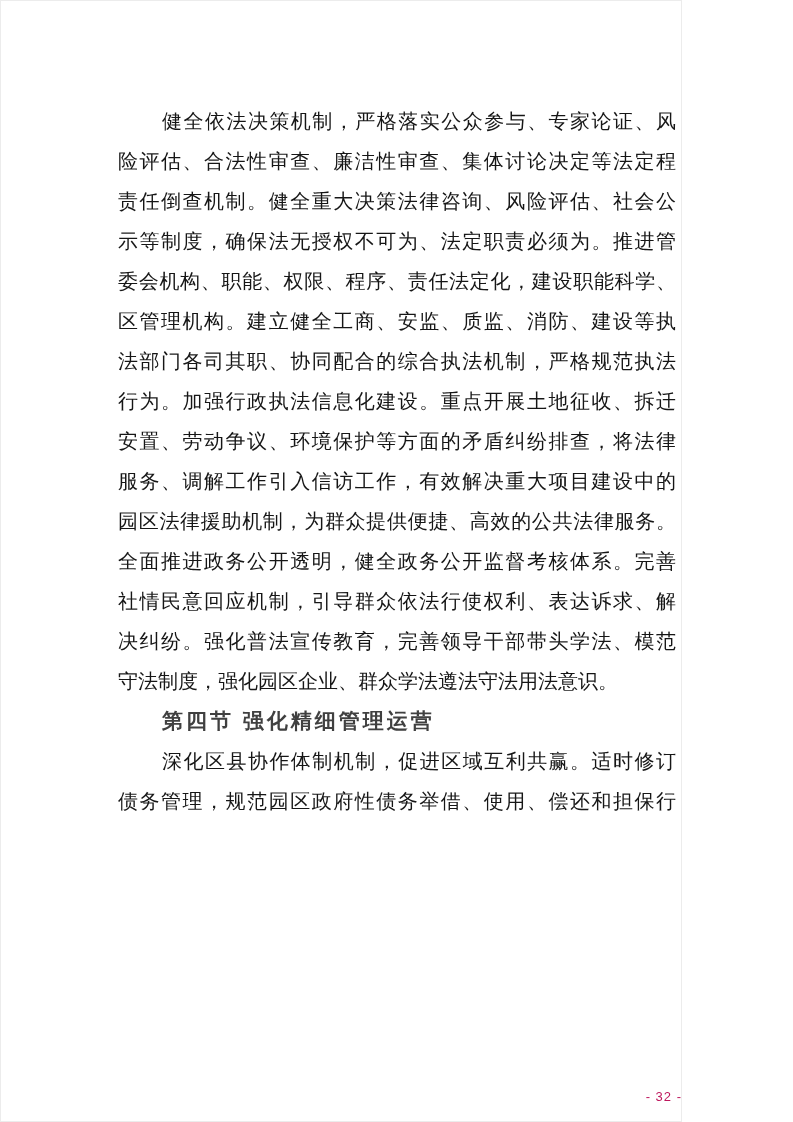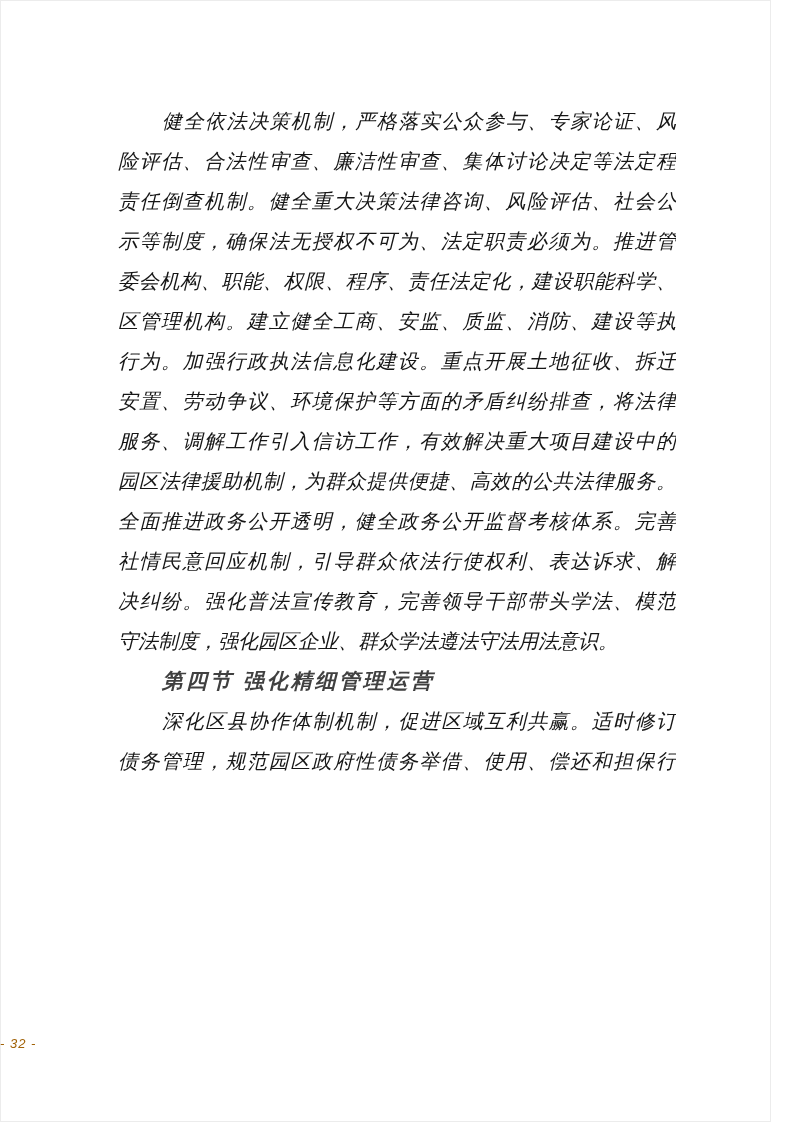--- a/index.html
+++ b/index.html
@@ -2,28 +2,27 @@
 <html><head>
 <meta charset="utf-8">
 <style>
   html, body {
     margin: 0;
     padding: 0;
     background: #ffffff;
   }
   .page {
     position: relative;
-    width: 771px;
+    width: 682px;
     height: 1122px;
     background: #ffffff;
     color: #161616;
     font-family: "Liberation Serif", "DejaVu Serif", serif;
     overflow: hidden;
     box-shadow: inset 0 0 0 1px #ececec;
-    font-style: italic;
   }
   .content {
     position: absolute;
     left: 118px;
     top: 101px;
     width: 558px;
   }
   .line {
     height: 40px;
     line-height: 40px;
@@ -45,43 +44,44 @@
     font-size: 21px;
     font-weight: bold;
     letter-spacing: 3px;
     text-indent: 44px;
     color: #404040;
     font-family: "Liberation Sans", "DejaVu Sans", sans-serif;
     white-space: nowrap;
   }
   .footer {
     position: absolute;
-    top: 1036px;
+    top: 1089px;
     left: 0;
     width: 100%;
-    text-align: left;
+    text-align: right;
     font-size: 13px;
     line-height: 16px;
     letter-spacing: 1px;
-    color: #a16207;
+    color: #be185d;
     font-family: "Liberation Sans", "DejaVu Sans", sans-serif;
   }
 </style>
 </head>
 <body>
 
 <div class="page">
   <div class="content">
 
   <div class="line indent">健全依法决策机制，严格落实公众参与、专家论证、风</div>
       <div class="line">险评估、合法性审查、廉洁性审查、集体讨论决定等法定程</div>
       <div class="line">责任倒查机制。健全重大决策法律咨询、风险评估、社会公</div>
       <div class="line">示等制度，确保法无授权不可为、法定职责必须为。推进管</div>
       <div class="line">委会机构、职能、权限、程序、责任法定化，建设职能科学、</div>
       <div class="line">区管理机构。建立健全工商、安监、质监、消防、建设等执</div>
+      <div class="line">法部门各司其职、协同配合的综合执法机制，严格规范执法</div>
       <div class="line">行为。加强行政执法信息化建设。重点开展土地征收、拆迁</div>
       <div class="line">安置、劳动争议、环境保护等方面的矛盾纠纷排查，将法律</div>
       <div class="line">服务、调解工作引入信访工作，有效解决重大项目建设中的</div>
       <div class="line">园区法律援助机制，为群众提供便捷、高效的公共法律服务。</div>
       <div class="line">全面推进政务公开透明，健全政务公开监督考核体系。完善</div>
       <div class="line">社情民意回应机制，引导群众依法行使权利、表达诉求、解</div>
       <div class="line">决纠纷。强化普法宣传教育，完善领导干部带头学法、模范</div>
       <div class="line short">守法制度，强化园区企业、群众学法遵法守法用法意识。</div>
       <div class="heading">第四节 强化精细管理运营</div>
       <div class="line indent">深化区县协作体制机制，促进区域互利共赢。适时修订</div>

